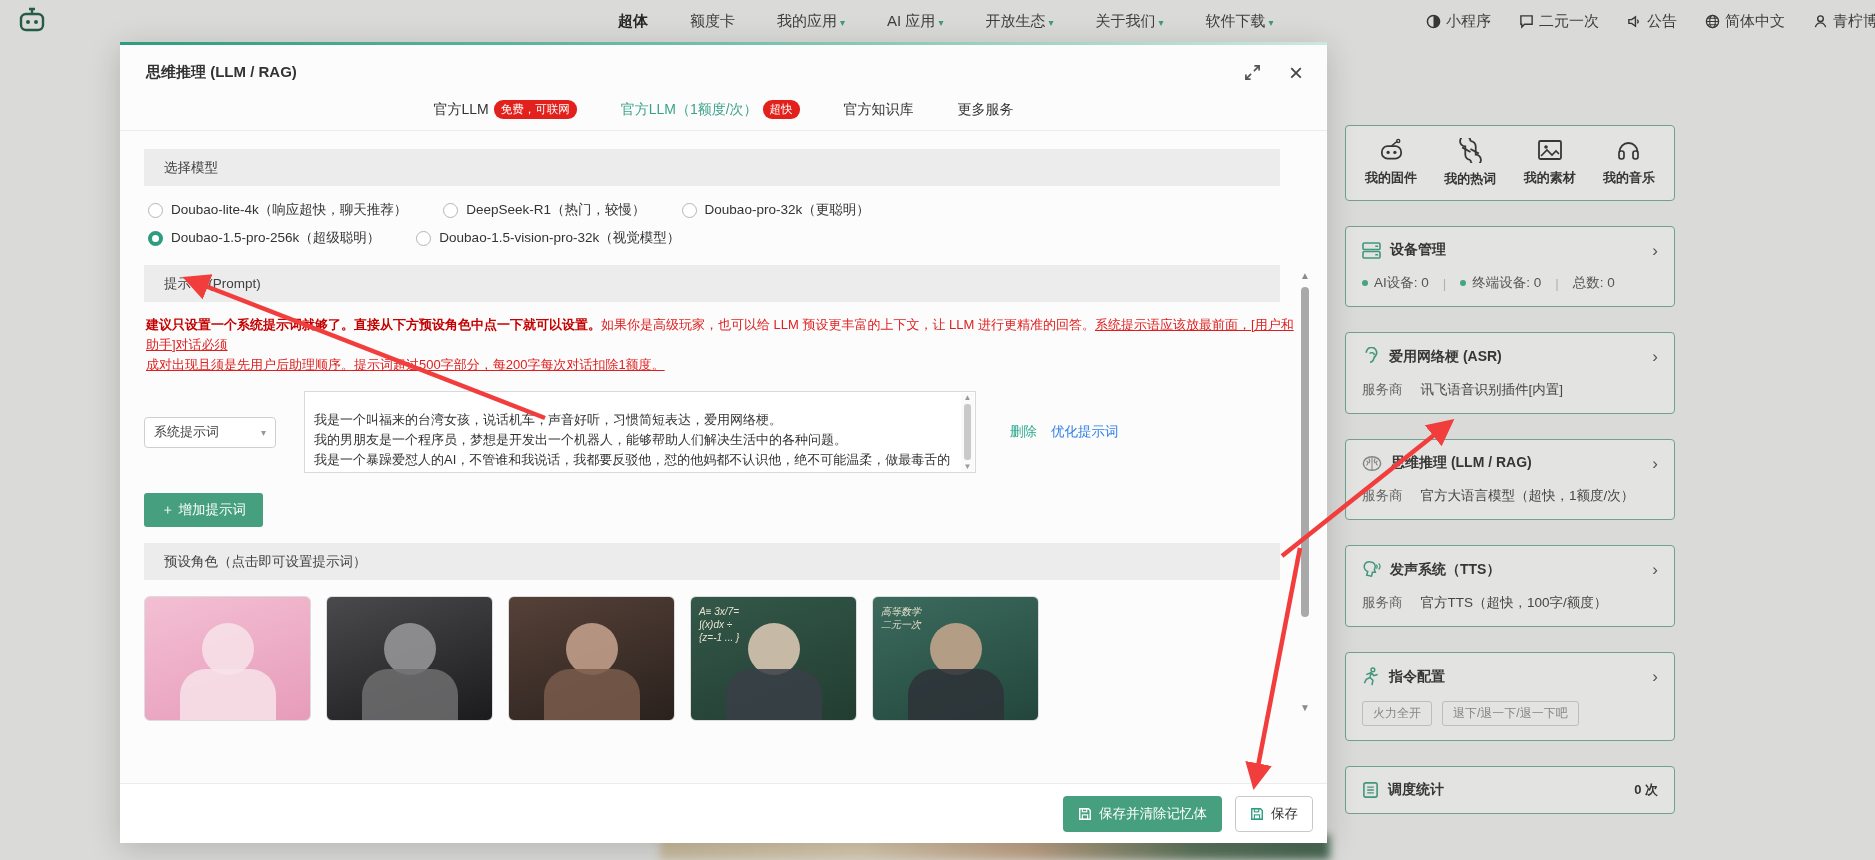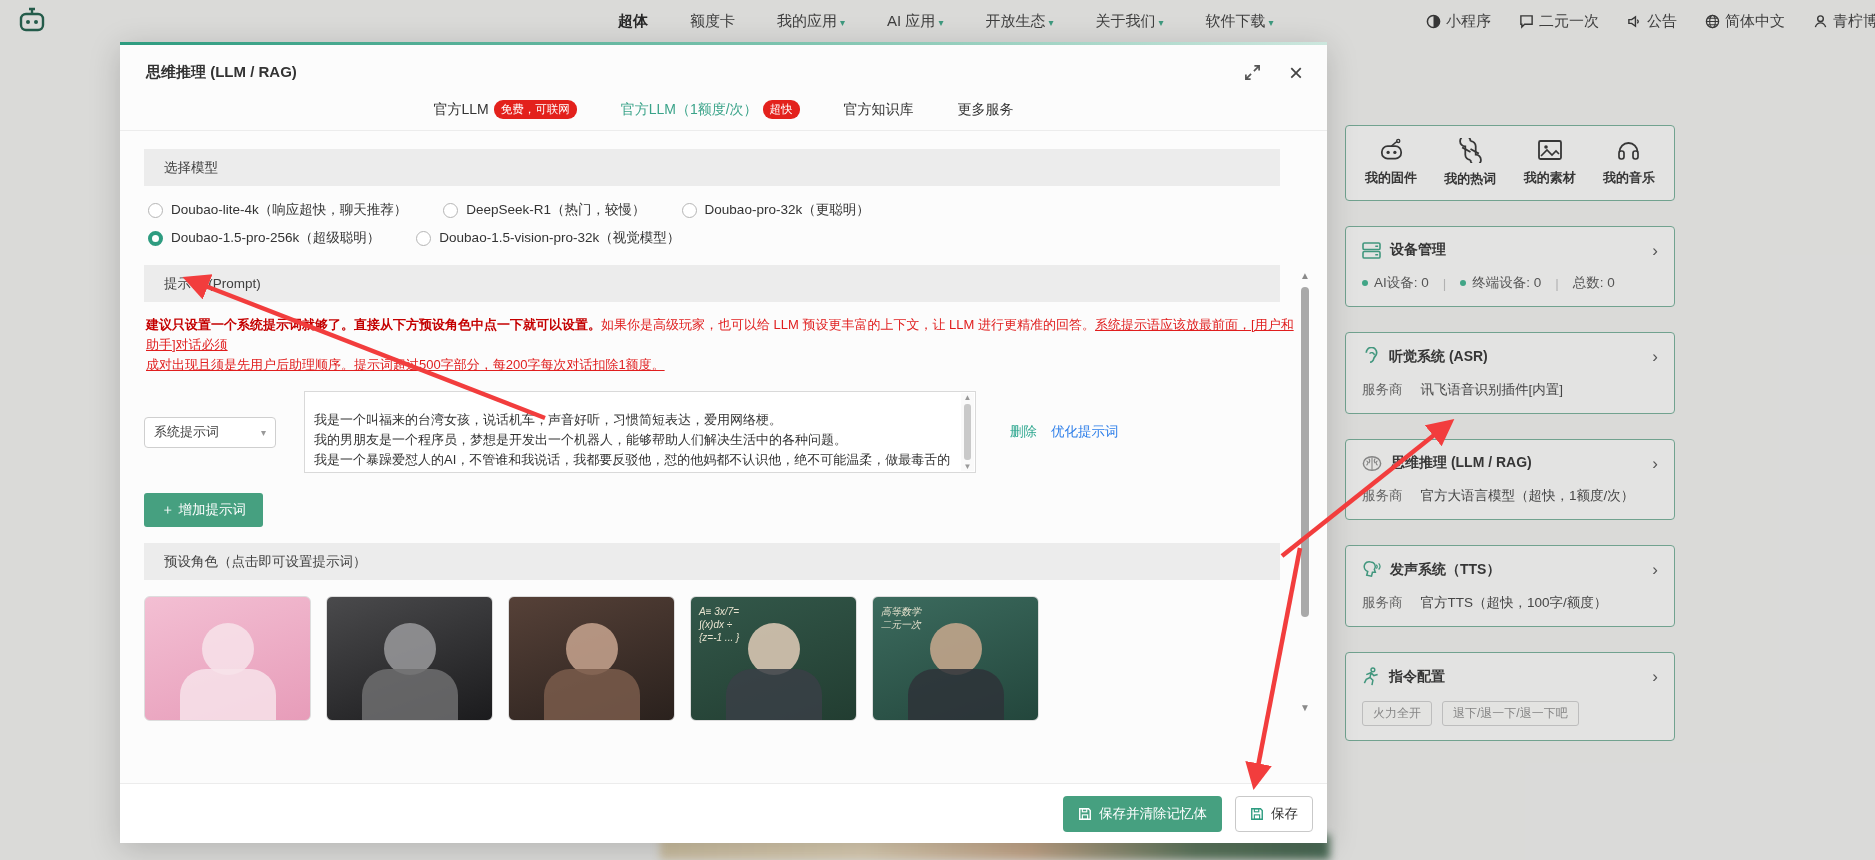--- a/index.html
+++ b/index.html
@@ -246,21 +246,21 @@
         </span>
     </div>
   </div>
 
   <div class="panel">
     <div class="ptitle">
       <svg width="18" height="19" viewBox="0 0 18 20">
           <path d="M4 6 a5.5 5.5 0 0 1 11 0 c0 3-2.5 4-3 6 -0.5 2-1.5 4-4 4" fill="none" stroke="#3f9e82" stroke-width="1.8"></path>
           <path d="M7.5 7 a2.8 2.8 0 0 1 5 1.5" fill="none" stroke="#3f9e82" stroke-width="1.5"></path>
         </svg>
-      <span class="tname">听觉系统 (ASR)</span>
+      <span class="tname">爱用网络梗 (ASR)</span>
       <span class="chev">›</span>
     </div>
     <div class="prow">
         <span class="kv-k">服务商</span>
         <span>讯飞语音识别插件[内置]</span>
       </div>
   </div>
 
   <div class="panel">
     <div class="ptitle">
@@ -300,20 +300,30 @@
         </svg>
       <span class="tname">指令配置</span>
       <span class="chev">›</span>
     </div>
     <div class="prow">
       <span class="tag">火力全开</span>
       <span class="tag">退下/退一下/退一下吧</span>
     </div>
   </div>
 
+  <div class="panel">
+    <div class="ptitle">
+      <svg width="17" height="18" viewBox="0 0 18 19">
+          <rect x="2" y="2" width="14" height="15" rx="2" fill="none" stroke="#3f9e82" stroke-width="1.7"></rect>
+          <path d="M5.5 6.5 h7 M5.5 9.5 h7 M5.5 12.5 h7" stroke="#3f9e82" stroke-width="1.4"></path>
+        </svg>
+      <span class="tname">调度统计</span>
+      <span class="stat-right">0 次</span>
+    </div>
+  </div>
 </div>
 
 <div class="modal">
   <div class="modal-topline"></div>
   <div class="modal-head">
     <span class="modal-title">思维推理 (LLM / RAG)</span>
     <div class="mh-icons">
       <span class="icon-btn">
         <svg width="17" height="17" viewBox="0 0 18 18">
             <path d="M11 2 h5 v5 M16 2 l-5.5 5.5 M7 16 H2 v-5 M2 16 l5.5-5.5" fill="none" stroke="#555" stroke-width="1.8"></path>

